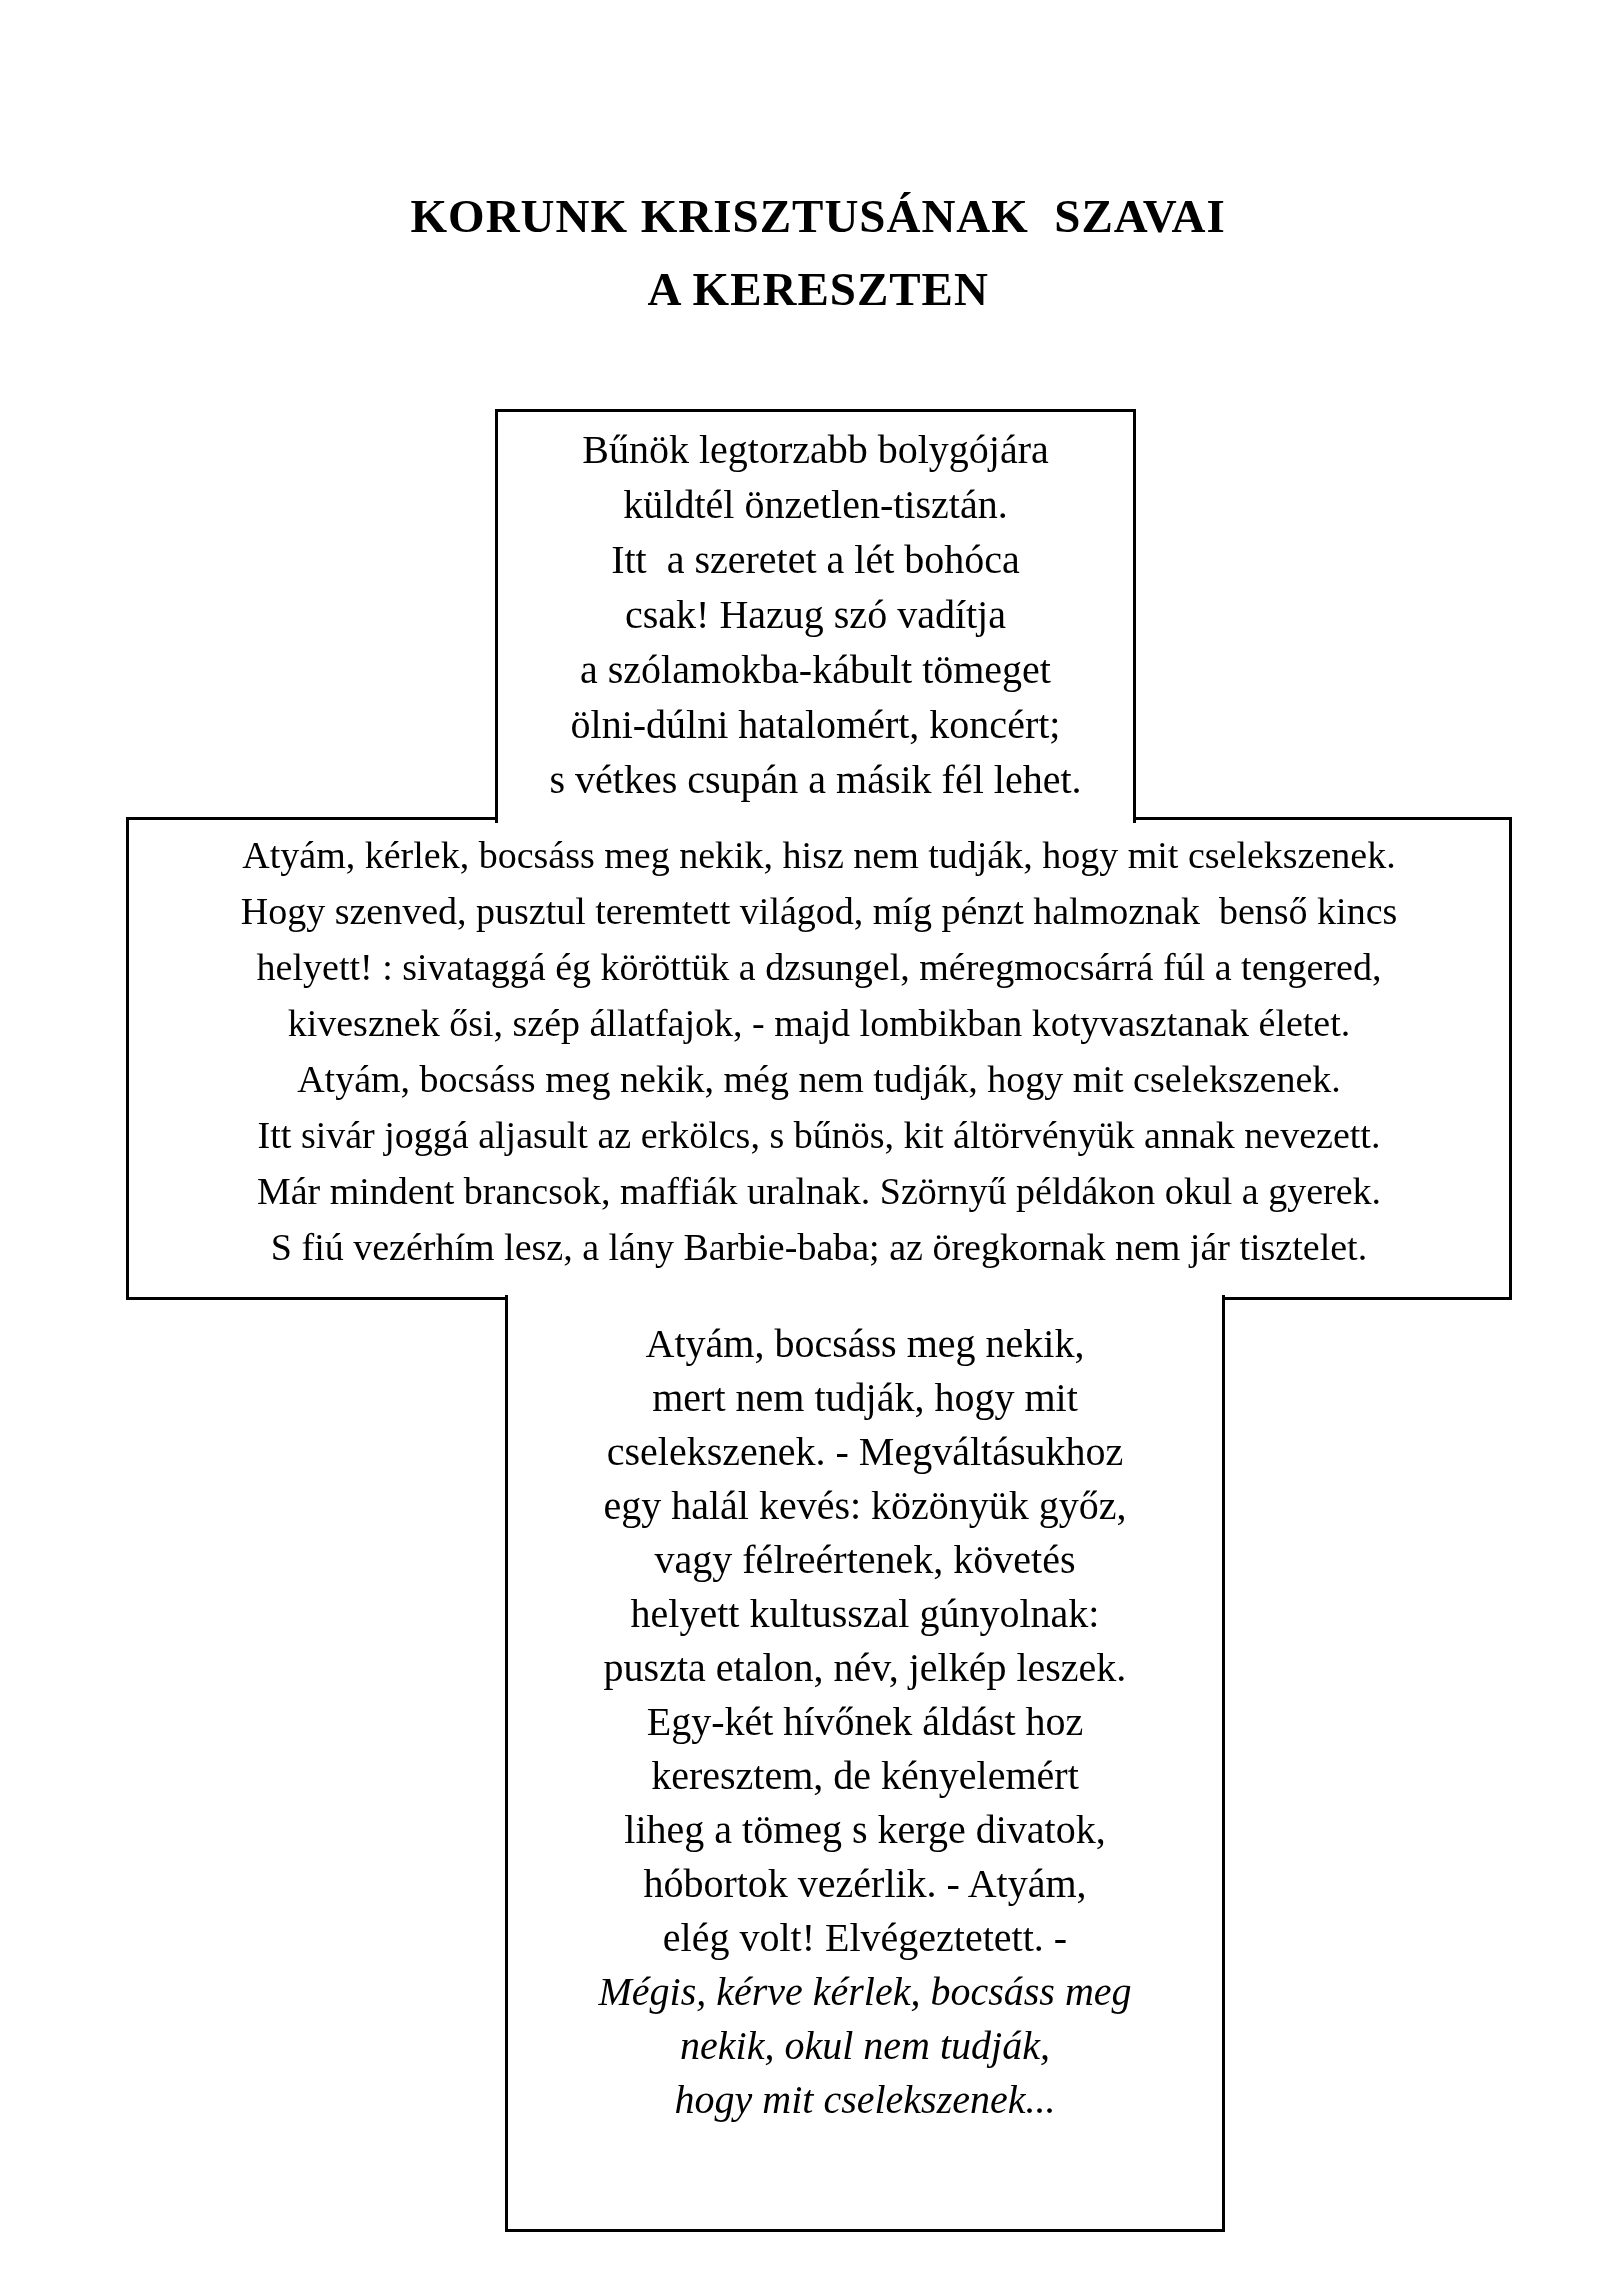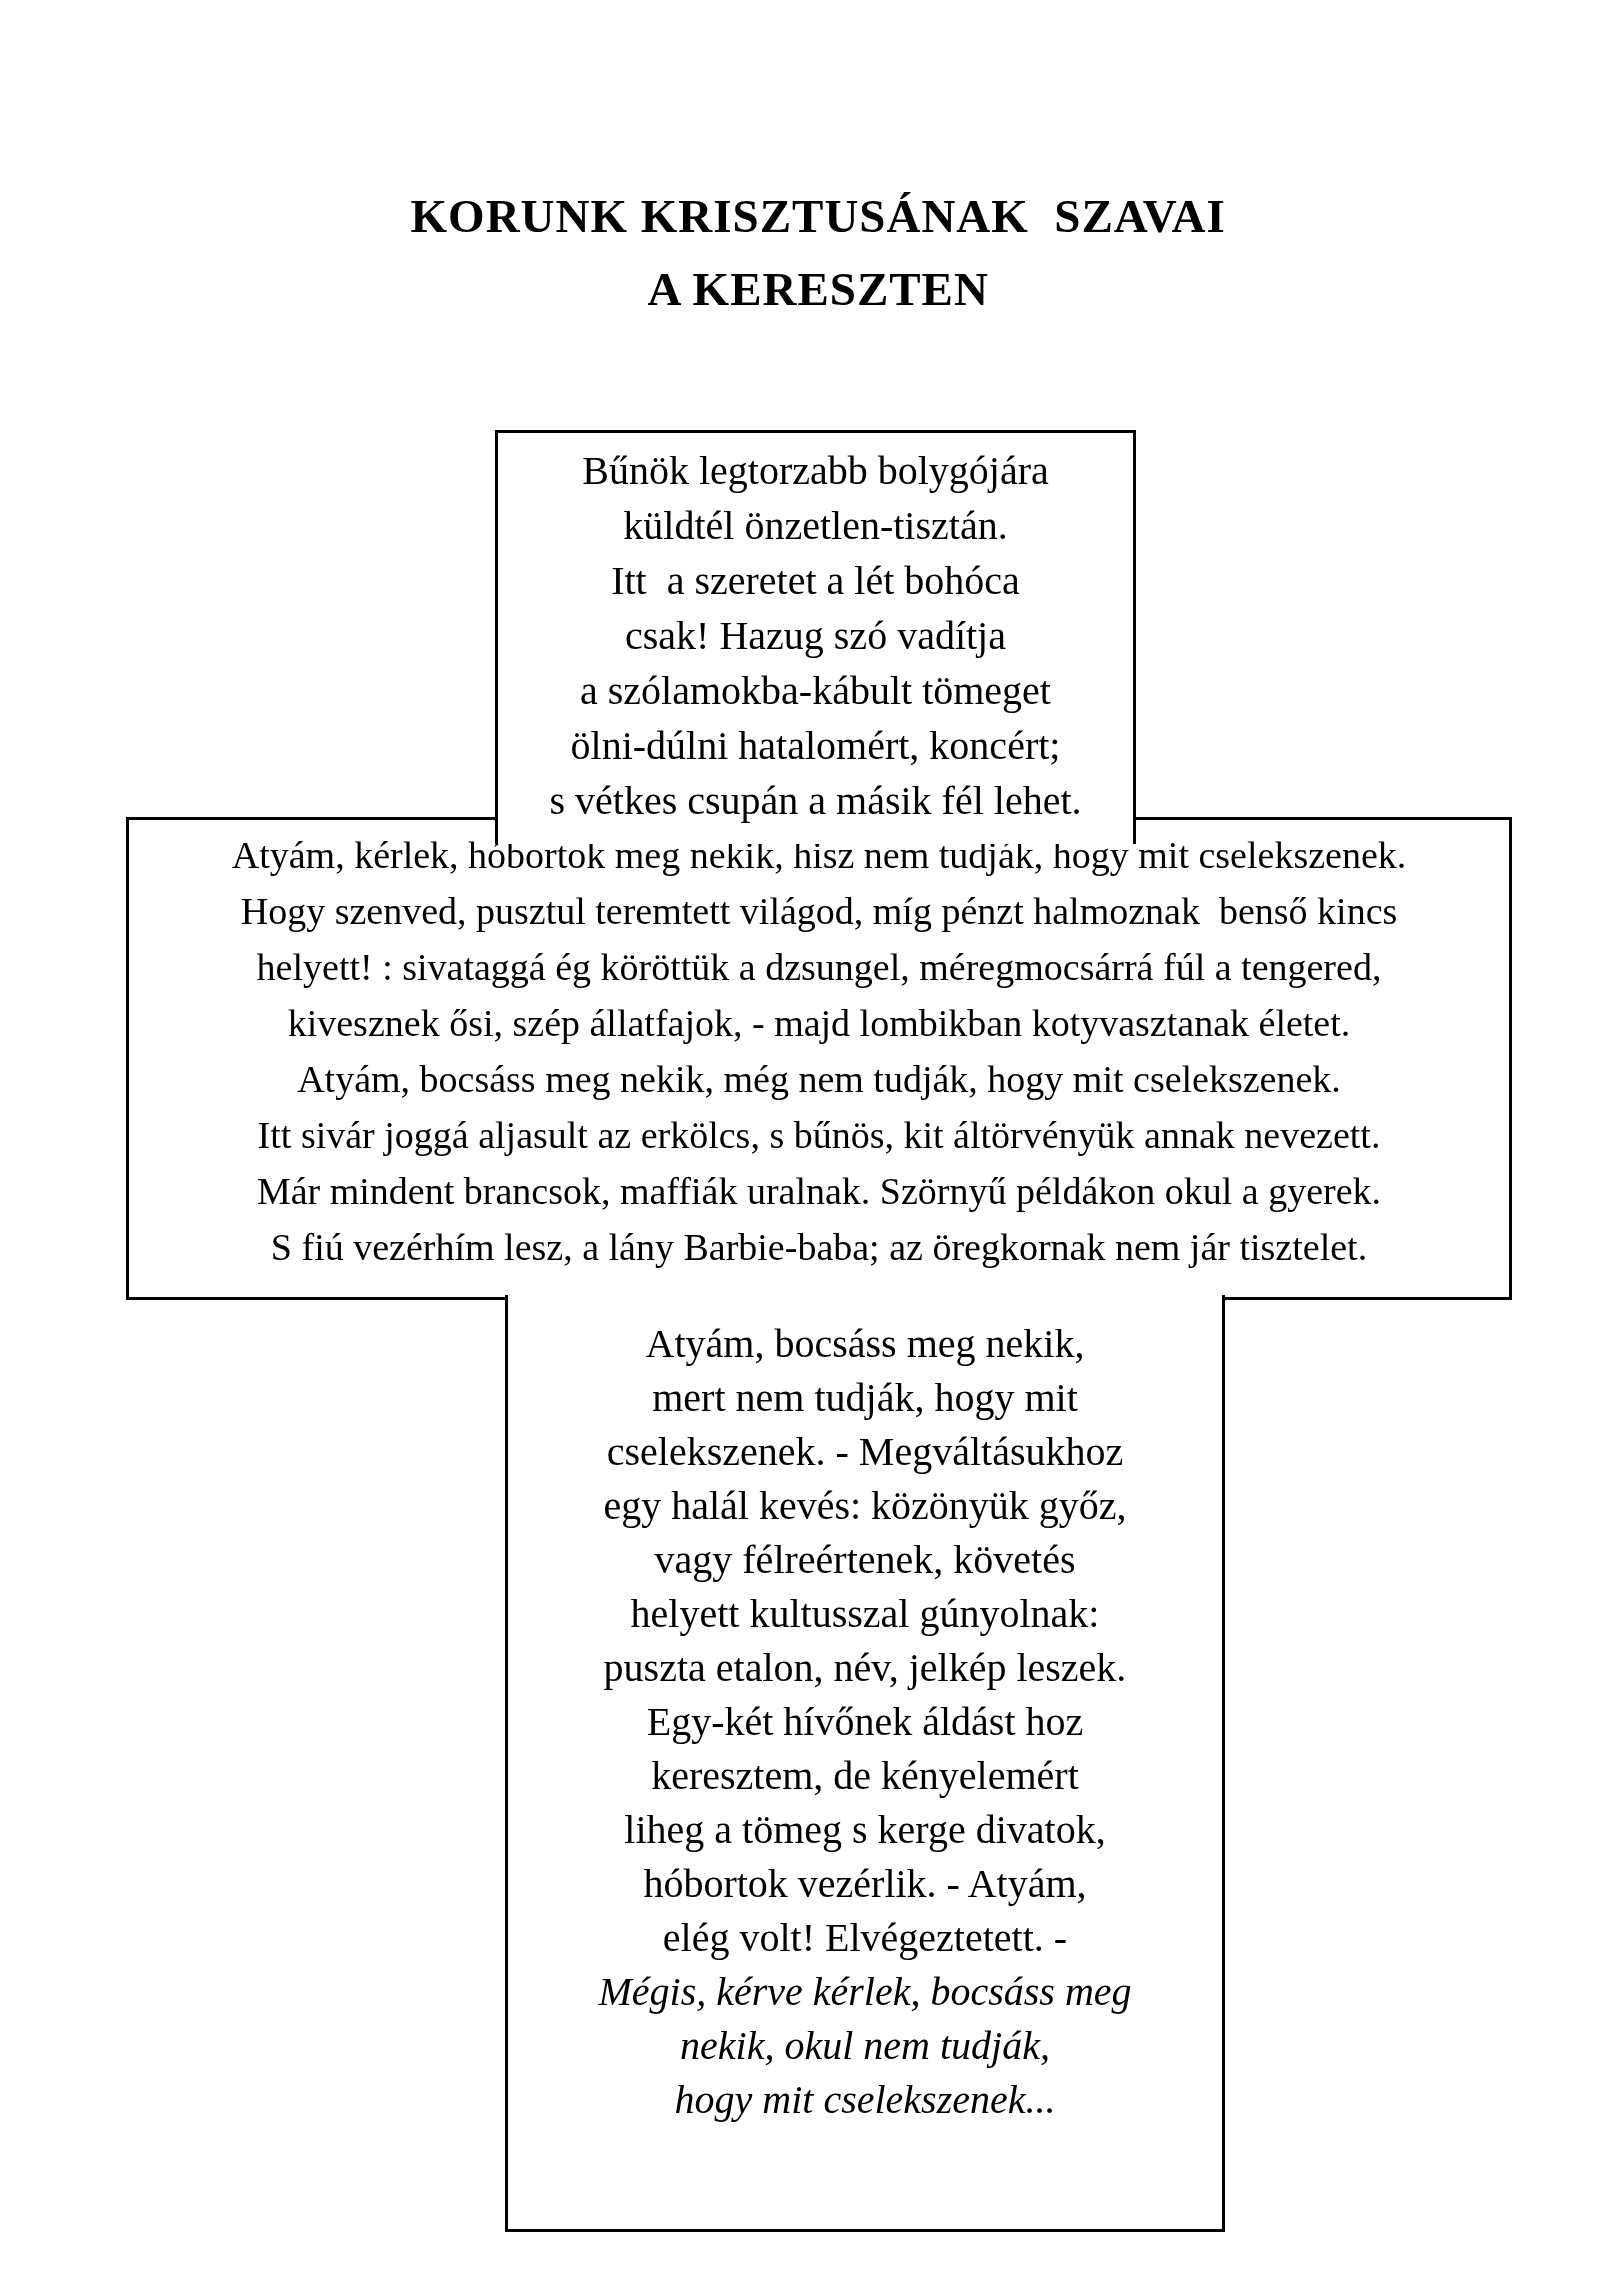--- a/index.html
+++ b/index.html
@@ -45,21 +45,21 @@
   }
   .arm-mid {
     left: 126px;
     top: 817px;
     width: 1386px;
     height: 483px;
     border: 3.9px solid #000000;
   }
   .arm-top {
     left: 495px;
-    top: 430px;
+    top: 409px;
     width: 641px;
     height: 414px;
     border: 3.9px solid #000000;
     border-bottom: none;
   }
   .arm-bottom {
     left: 505px;
     top: 1295px;
     width: 720px;
     height: 937px;
@@ -83,21 +83,21 @@
 
 <div class="page">
 
   <h1 class="title">
     <div class="title-line">KORUNK KRISZTUSÁNAK  SZAVAI</div>
     <div class="title-line">A KERESZTEN</div>
   </h1>
 
   <div class="arm arm-mid">
     <div class="lines">
-      <div class="line">Atyám, kérlek, hóbortok meg nekik, hisz nem tudják, hogy mit cselekszenek.</div>
+      <div class="line">Atyám, kérlek, bocsáss meg nekik, hisz nem tudják, hogy mit cselekszenek.</div>
       <div class="line">Hogy szenved, pusztul teremtett világod, míg pénzt halmoznak  benső kincs</div>
       <div class="line">helyett! : sivataggá ég köröttük a dzsungel, méregmocsárrá fúl a tengered,</div>
       <div class="line">kivesznek ősi, szép állatfajok, - majd lombikban kotyvasztanak életet.</div>
       <div class="line">Atyám, bocsáss meg nekik, még nem tudják, hogy mit cselekszenek.</div>
       <div class="line">Itt sivár joggá aljasult az erkölcs, s bűnös, kit áltörvényük annak nevezett.</div>
       <div class="line">Már mindent brancsok, maffiák uralnak. Szörnyű példákon okul a gyerek.</div>
       <div class="line">S fiú vezérhím lesz, a lány Barbie-baba; az öregkornak nem jár tisztelet.</div>
     </div>
   </div>
 

